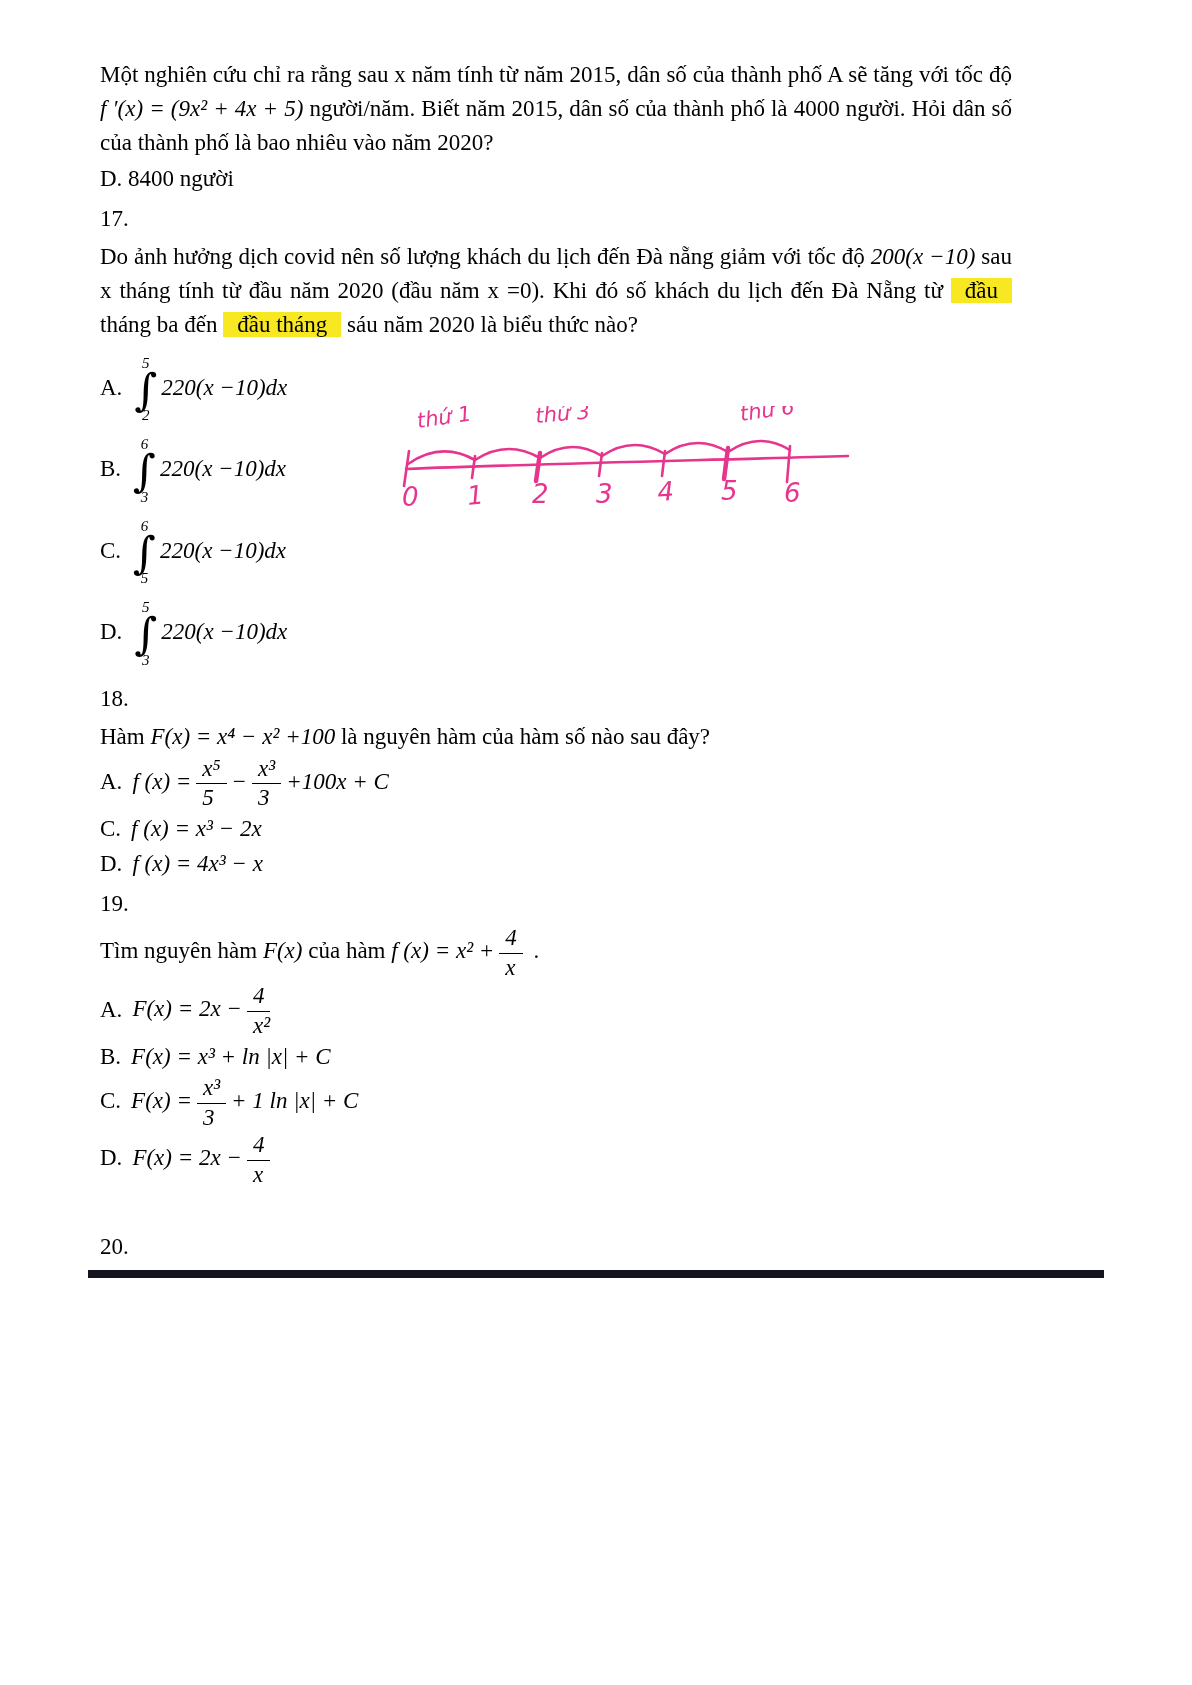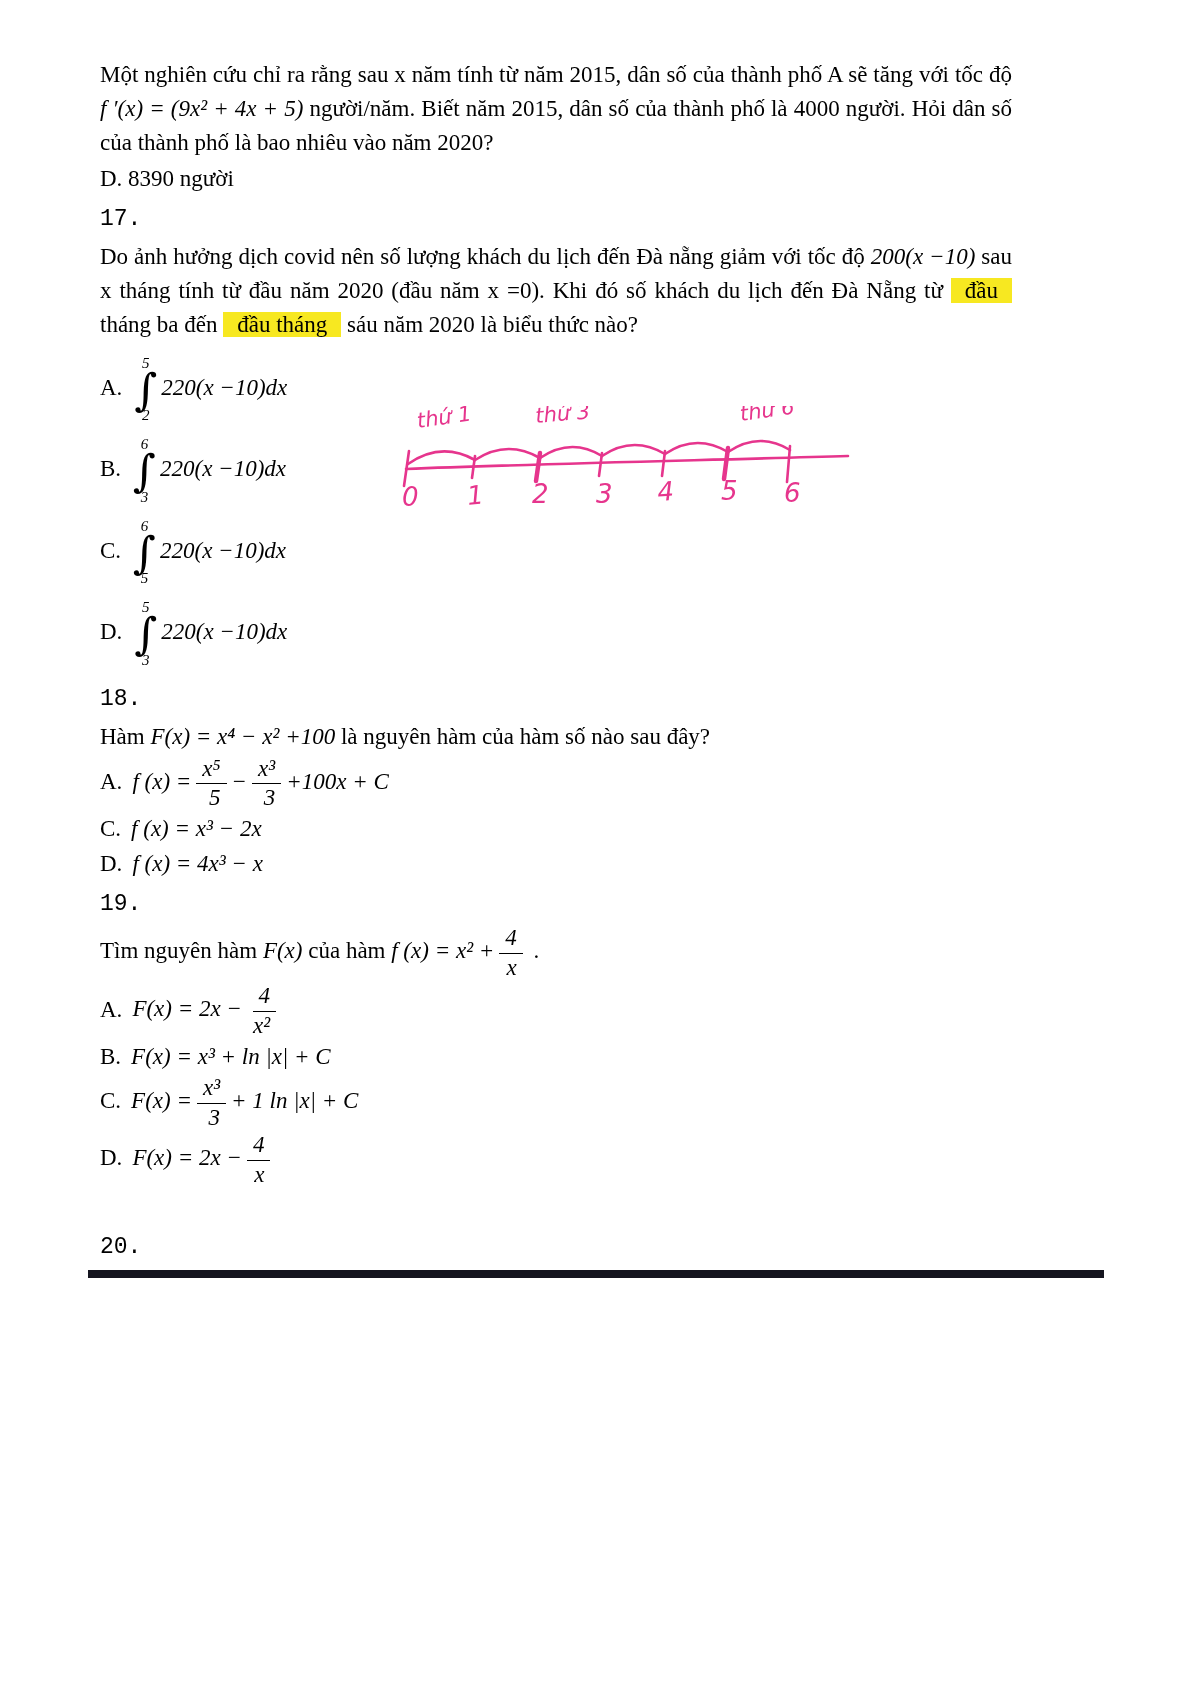--- a/index.html
+++ b/index.html
@@ -16,21 +16,21 @@
   .content {
     position: absolute;
     left: 100px;
     top: 58px;
     width: 912px;
     font-size: 23px;
     line-height: 34px;
   }
   p.body { margin: 0 0 2px 0; text-align: justify; }
   .math { font-style: italic; }
-  .qnum { margin: 6px 0 4px 0; font-family: Liberation Mono, monospace; }
+  .qnum { margin: 6px 0 4px 0; }
   .opt { margin: 1px 0; }
   .opt-label { font-style: normal; margin-right: 10px; }
 
   
   .int-opt { margin: 14px 0; }
   .int-col {
     display: inline-flex;
     flex-direction: column;
     align-items: center;
     vertical-align: middle;
@@ -42,21 +42,21 @@
     font-size: 44px;
     line-height: 0.85;
     font-family: "DejaVu Serif", serif;
     font-style: normal;
   }
 
   
   .frac {
     display: inline-flex;
     flex-direction: column;
-    align-items: flex-end;
+    align-items: flex-start;
     vertical-align: middle;
     line-height: 1.15;
     margin: 0 5px;
     font-style: italic;
     font-family: Liberation Serif, serif;
   }
   .frac .num { padding: 0 6px 1px 6px; border-bottom: 1.6px solid #000; }
   .frac .den { padding: 1px 6px 0 6px; }
 
   .hl { background: #f7e821; padding: 0 14px; }
@@ -79,21 +79,21 @@
   }
 </style>
 </head>
 <body>
 
 <div class="page">
   <div class="content">
 
     <section>
       <p class="body"><span>Một nghiên cứu chỉ ra rằng sau x năm tính từ năm 2015, dân số của thành phố A sẽ tăng với tốc độ </span><span class="math">f ′(x) = (9x² + 4x + 5)</span><span> người/năm. Biết năm 2015, dân số của thành phố là 4000 người. Hỏi dân số của thành phố là bao nhiêu vào năm 2020?</span></p>
-      <div class="opt">D. 8390 người</div>
+      <div class="opt">D. 8400 người</div>
     </section>
 
     <div class="qnum">17.</div>
     <section>
       <p class="body"><span>Do ảnh hưởng dịch covid nên số lượng khách du lịch đến Đà nẵng giảm với tốc độ </span><span class="math">200(x −10)</span><span> sau x tháng tính từ đầu năm 2020 (đầu năm x =0). Khi đó số khách du lịch đến Đà Nẵng từ </span><span class="hl">đầu</span><span> tháng ba đến </span><span class="hl">đầu tháng</span><span> sáu năm 2020 là biểu thức nào?</span></p>
 
       <div class="int-opt">
         <span class="opt-label">A.</span><span class="int-col">
             <span class="int-bound">5</span>
             <span class="int-sign">∫</span>

